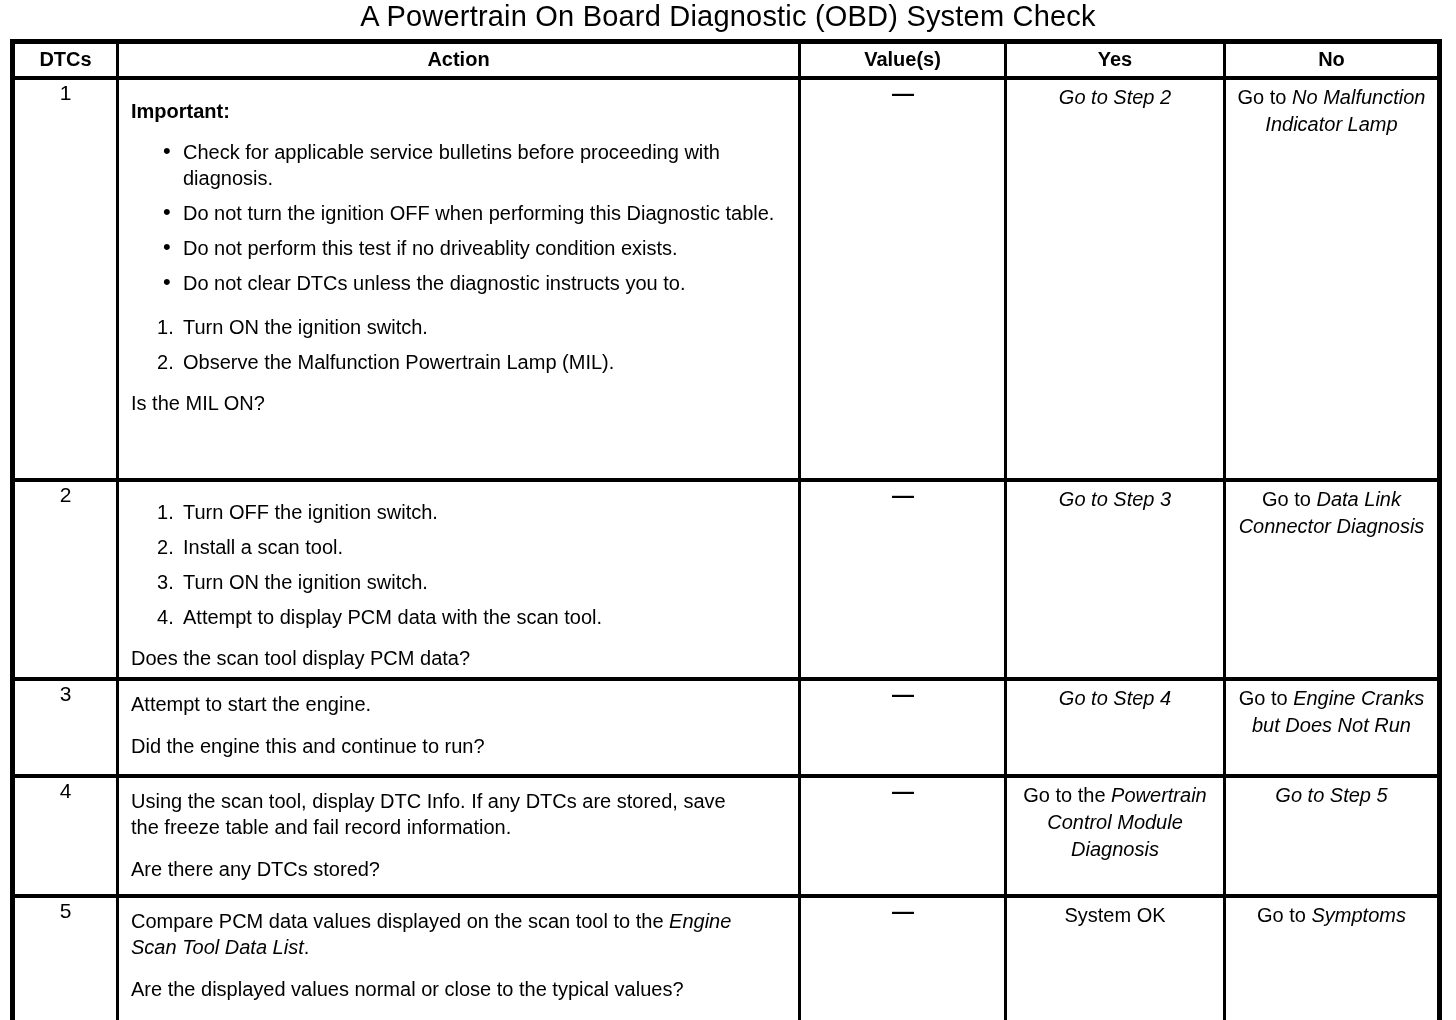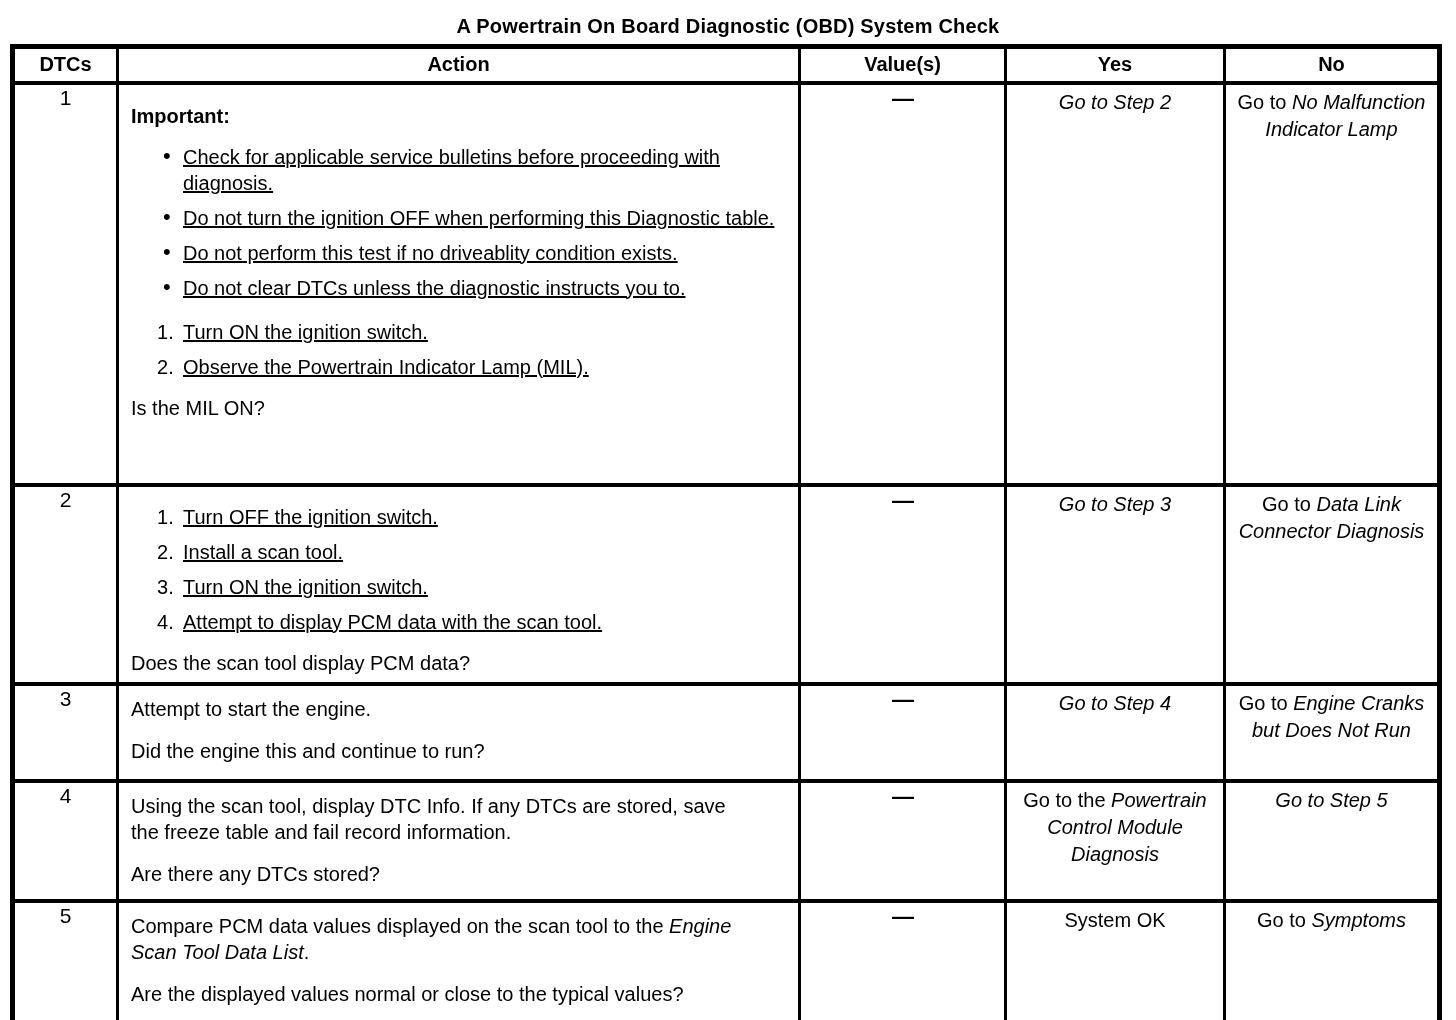--- a/index.html
+++ b/index.html
@@ -2,22 +2,22 @@
 <html><head>
 <meta charset="utf-8">
 <style>
   html,body{margin:0;padding:0;background:#fff;color:#000;}
   .page{
     width:1456px;height:1020px;box-sizing:border-box;
     font-family:"Liberation Sans",sans-serif;
     background:#fff;overflow:hidden;
   }
   .title{
-    text-align:center;font-weight:bold;font-size:20px;
-    padding-top:15px;margin:0 0 6px 0;letter-spacing:0.2px;
+    text-align:center;font-weight:normal;font-size:29px;
+    padding-top:0;margin:0 0 6px 0;letter-spacing:0.2px;
   }
   table.diag{
     border-collapse:collapse;table-layout:fixed;
     margin-left:10px;width:1427px;
     border:5px solid #000;
   }
   table.diag th, table.diag td{
     border:3px solid #000;border-top-width:4px;border-bottom-width:4px;
     box-sizing:border-box;vertical-align:top;
   }
@@ -28,21 +28,21 @@
   td.step-cell{
     text-align:center;vertical-align:middle;font-size:21px;
   }
   td.action-cell{padding:0;}
   .action-flex{
     display:flex;flex-direction:column;height:100%;
     box-sizing:border-box;padding:8px 10px 6px 12px;
     font-size:20px;line-height:26px;
   }
   .a-heading{font-weight:bold;margin:10px 0 6px 0;}
-  ul.bullets,ol.numsteps{list-style:none;margin:0;padding:0;text-decoration:underline;}
+  ul.bullets,ol.numsteps{list-style:none;margin:0;padding:0;}
   ul.bullets li{
     position:relative;padding-left:52px;margin:9px 0;max-width:640px;
   }
   ul.bullets li::before{
     content:"\2022";position:absolute;left:32px;top:-1px;font-size:22px;
   }
   ol.numsteps{counter-reset:n;}
   ol.numsteps li{
     counter-increment:n;position:relative;padding-left:52px;margin:9px 0;max-width:640px;
   }
@@ -90,21 +90,21 @@
             <div class="action-flex">
               <div class="a-heading">Important:</div>
               <ul class="bullets">
                 <li>Check for applicable service bulletins before proceeding with diagnosis.</li>
                 <li>Do not turn the ignition OFF when performing this Diagnostic table.</li>
                 <li>Do not perform this test if no driveablity condition exists.</li>
                 <li>Do not clear DTCs unless the diagnostic instructs you to.</li>
               </ul>
               <ol class="numsteps">
                 <li>Turn ON the ignition switch.</li>
-                <li>Observe the Powertrain Indicator Lamp (MIL).</li>
+                <li>Observe the Malfunction Powertrain Lamp (MIL).</li>
               </ol>
               <div class="a-question">Is the MIL ON?</div>
             </div>
           </td>
           <td class="values-cell">—</td>
           <td class="yes-cell"><span class="it">Go to Step 2</span></td>
           <td class="no-cell">Go to <span class="it">No Malfunction Indicator Lamp</span></td>
         </tr>
         <tr style="height: 188px;">
           <td class="step-cell">2</td>

